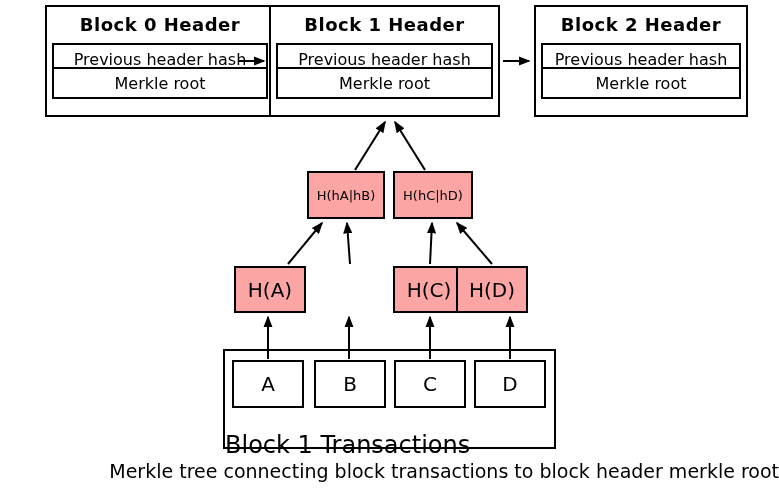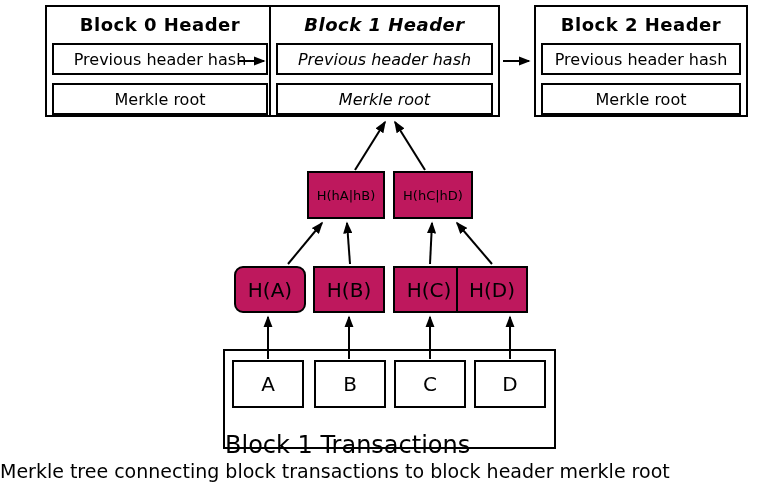--- a/index.html
+++ b/index.html
@@ -19,21 +19,21 @@
   }
   
   .header-block {
     position: absolute;
     top: 5px;
     height: 112px;
     border: 2px solid #000000;
     background: #ffffff;
   }
   .hb0 { left: 6px;   width: 230px; margin-left: 39px; }
-  .hb1 { left: 269px; width: 231px; font-style: italic; }
+  .hb1 { left: 269px; width: 231px; }
   .hb2 { left: 534px; width: 214px; }
   .header-title {
     position: absolute;
     top: 7px;
     left: 0;
     width: 100%;
     text-align: center;
     font-size: 18px;
     font-weight: bold;
     letter-spacing: 0.5px;
@@ -46,36 +46,36 @@
     height: 32px;
     border: 2px solid #000000;
     background: #ffffff;
     display: flex;
     align-items: center;
     justify-content: center;
     font-size: 16px;
     white-space: nowrap;
   }
   .hf1 { top: 36px; }
-  .hf2 { top: 76px; }
+  .hf2 { top: 60px; }
   
   .node {
     position: absolute;
     border: 2px solid #000000;
-    background: #be185d;
+    background: #fca5a5;
     display: flex;
     align-items: center;
     justify-content: center;
     white-space: nowrap;
   }
   .pair-node { top: 171px; height: 48px; font-size: 13px; }
   .pn0 { left: 307px; width: 78px; }
   .pn1 { left: 393px; width: 80px; }
   .leafhash-node { top: 266px; height: 47px; width: 72px; font-size: 20px; }
-  .lh0 { left: 234px; border-radius: 9px; }
+  .lh0 { left: 234px; }
   .lh1 { left: 313px; }
   .lh2 { left: 393px; }
   .lh3 { left: 456px; }
   
   .tx-container {
     position: absolute;
     left: 223px;
     top: 349px;
     width: 333px;
     height: 100px;
@@ -106,21 +106,21 @@
     text-align: left;
     font-size: 24px;
     white-space: nowrap;
   }
   
   .caption {
     position: absolute;
     top: 460px;
     left: 0;
     width: 100%;
-    text-align: left;
+    text-align: right;
     font-size: 19px;
     white-space: nowrap;
   }
   
   .arrows {
     position: absolute;
     top: 0;
     left: 0;
     pointer-events: none;
   }
@@ -149,21 +149,20 @@
   <div class="header-block hb2">
     <div class="header-title">Block 2 Header</div>
     <div class="header-field hf1">Previous header hash</div>
     <div class="header-field hf2">Merkle root</div>
   </div>
 
   <div class="node pair-node pn0">H(hA|hB)</div>
   <div class="node pair-node pn1">H(hC|hD)</div>
 
   <div class="node leafhash-node lh0">H(A)</div>
-  <div class="node leafhash-node lh1">H(B)</div>
   <div class="node leafhash-node lh2">H(C)</div>
   <div class="node leafhash-node lh3">H(D)</div>
 
   <div class="tx-container">
     <div class="tx-node tx0">A</div>
     <div class="tx-node tx1">B</div>
     <div class="tx-node tx2">C</div>
     <div class="tx-node tx3">D</div>
     <div class="tx-label">Block 1 Transactions</div>
   </div>

